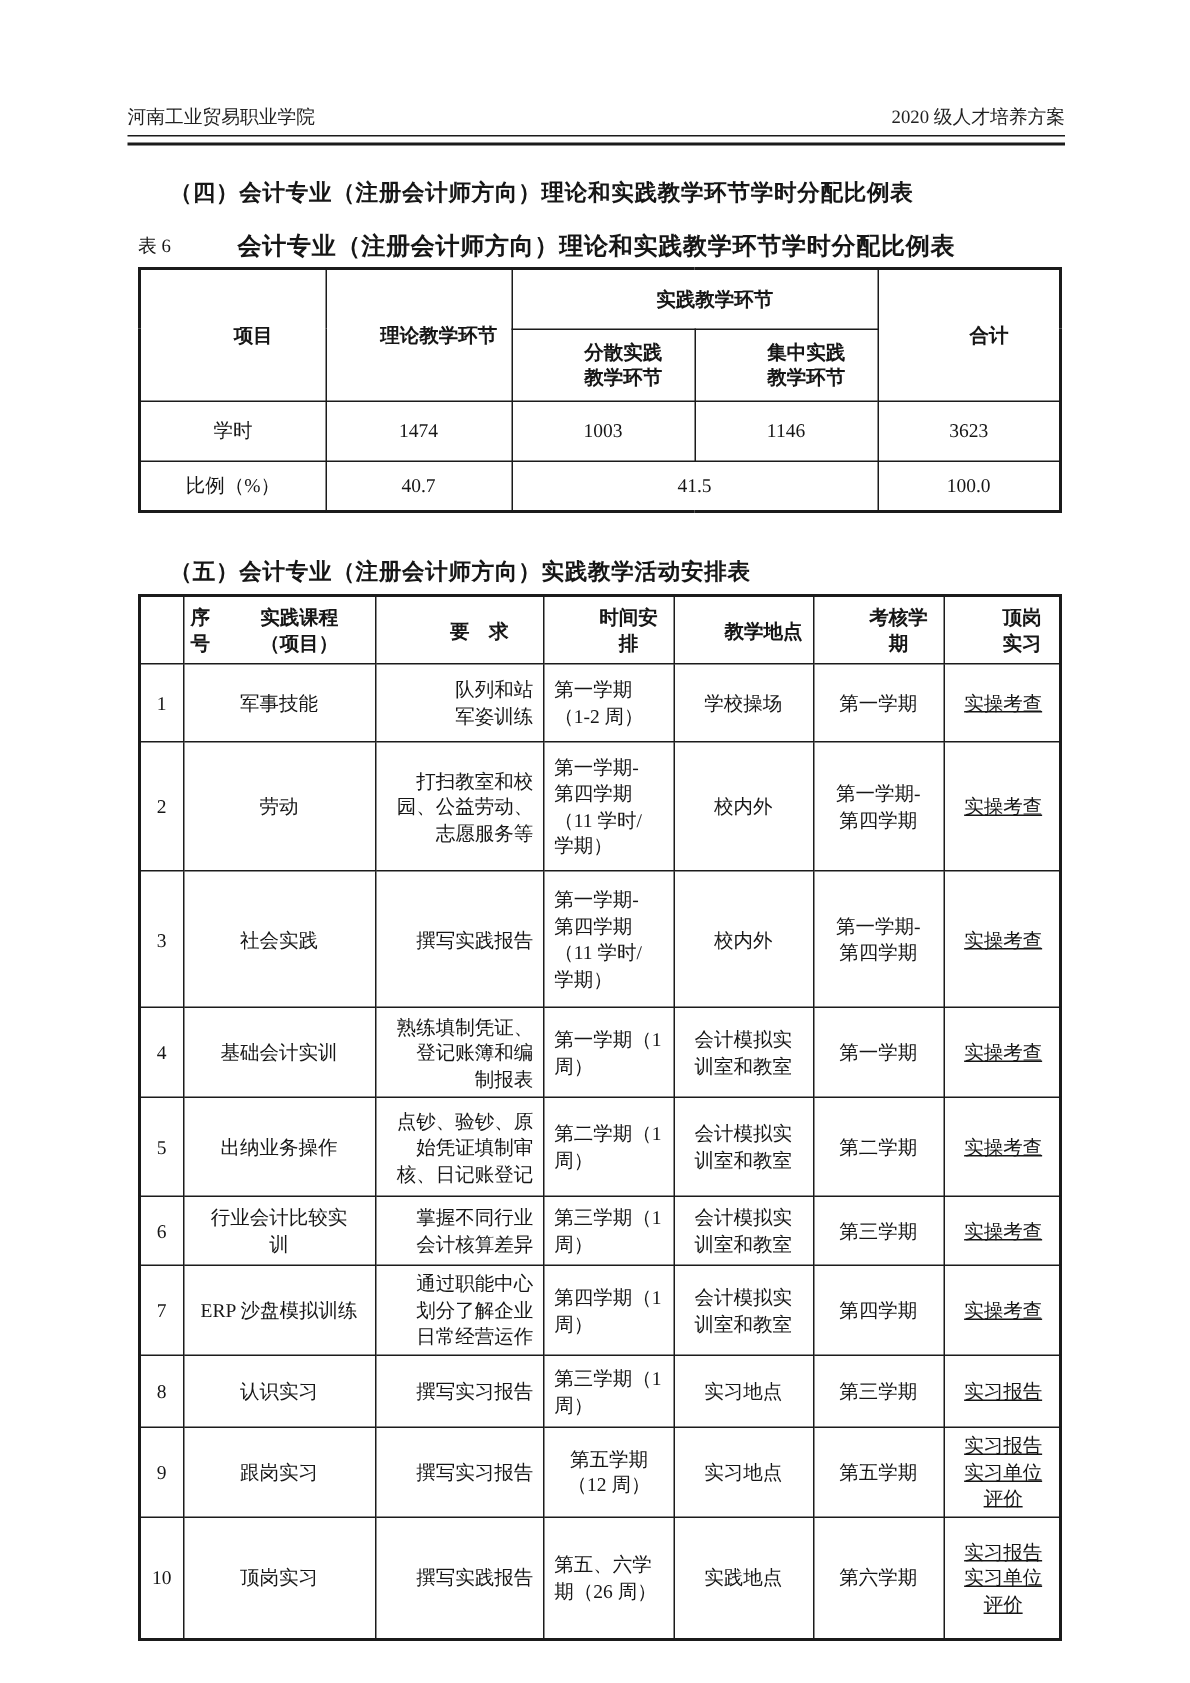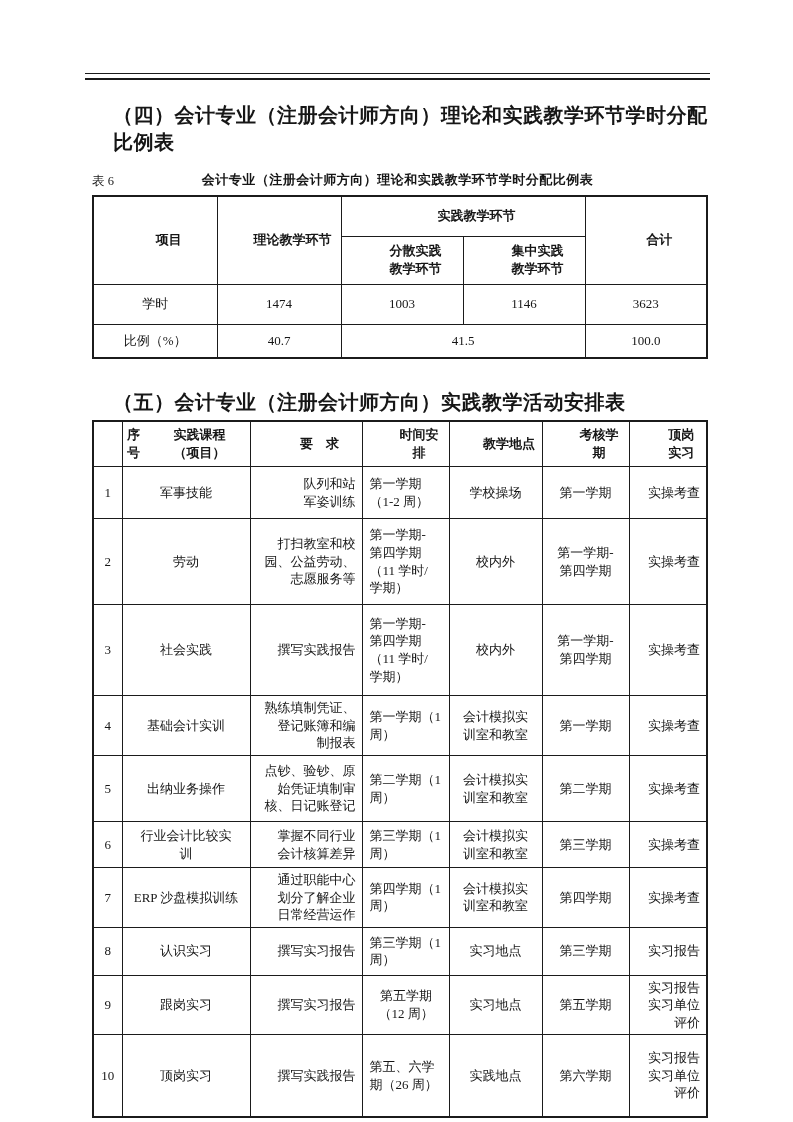--- a/index.html
+++ b/index.html
@@ -6,46 +6,50 @@
   body{
     width:793px;height:1122px;background:#ffffff;color:#161616;
     font-family:"Liberation Serif","DejaVu Serif",serif;
     font-size:13px;line-height:1.35;
   }
   .page{box-sizing:border-box;width:793px;height:1122px;padding:70px 83px 0 85px;position:relative;}
   
   .hdr{display:flex;justify-content:space-between;align-items:flex-end;font-size:12.5px;color:#222;}
   .hdr-rule{margin-top:3px;height:4px;border-top:1px solid #1b1b1b;border-bottom:2px solid #1b1b1b;}
   
-  .sec-title{margin-top:22px;padding-left:28px;font-weight:bold;font-size:20px;letter-spacing:0.5px;}
+  .sec-title{margin-top:22px;padding-left:28px;font-weight:bold;font-size:15px;letter-spacing:0.5px;}
   .cap-row{position:relative;margin-top:15px;height:20px;}
   .cap-label{position:absolute;left:7px;top:2px;font-size:12.5px;}
-  .cap-text{text-align:center;font-weight:bold;font-size:13px;letter-spacing:0.5px;}
+  .cap-text{text-align:center;font-weight:bold;font-size:16px;letter-spacing:0.5px;}
   
   table{border-collapse:collapse;table-layout:fixed;margin-left:7px;width:614px;margin-top:4px;}
   table,td,th{border:1px solid #1b1b1b;}
   table{border-width:2px;}
   td,th{padding:3px 6px;text-align:center;vertical-align:middle;font-size:13px;word-break:break-all;}
   th{font-weight:bold;padding-left:33px;}
   .pre{white-space:pre-line;}
   .t9 tr.h1{height:40px;} .t9 tr.h2{height:48px;} .t9 tr.r1{height:40px;} .t9 tr.r2{height:34px;}
   .t10 th{height:38px;}
   .t10 td.req{text-align:right;padding-left:8px;}
   .t10 td.time{text-align:left;padding-left:7px;}
-  .t10 td.method{text-align:right;padding-left:8px;}
+  .t10 td.method{text-align:center;padding-left:8px;text-decoration:underline;}
   .t10 tr.rw1{height:52px;} .t10 tr.rw2{height:86px;} .t10 tr.rw3{height:91px;}
   .t10 tr.rw4{height:60px;} .t10 tr.rw5{height:66px;} .t10 tr.rw6{height:46px;}
   .t10 tr.rw7{height:56px;} .t10 tr.rw8{height:48px;} .t10 tr.rw9{height:56px;}
   .t10 tr.rw10{height:82px;}
 </style>
 </head>
 <body>
 
 <div class="page">
 
+  <div class="hdr">
+    <span>河南工业贸易职业学院</span>
+    <span>2020 级人才培养方案</span>
+  </div>
   <div class="hdr-rule"></div>
 
   <div class="sec-title">（四）会计专业（注册会计师方向）理论和实践教学环节学时分配比例表</div>
 
   <div class="cap-row">
     <span class="cap-label">表 6</span>
     <div class="cap-text">会计专业（注册会计师方向）理论和实践教学环节学时分配比例表</div>
   </div>
 
   <table class="t9">

